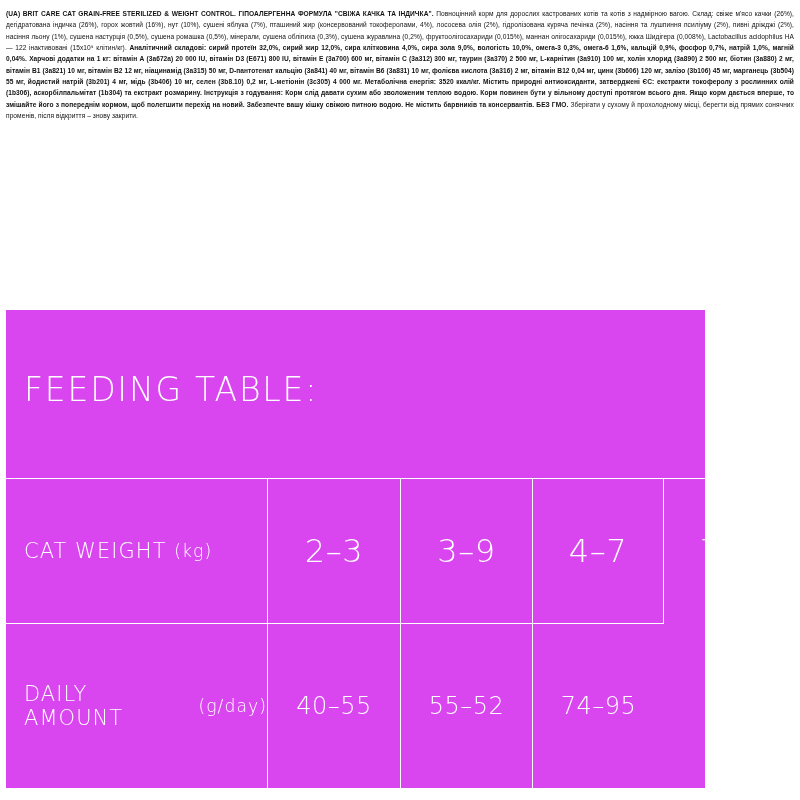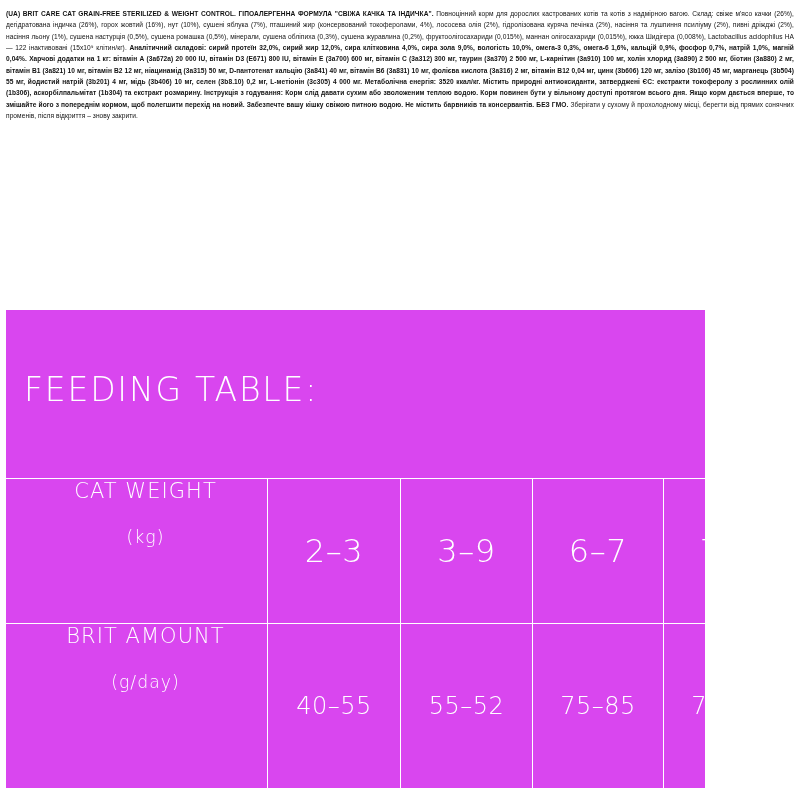--- a/index.html
+++ b/index.html
@@ -82,21 +82,20 @@
   }
   .cell.last-col {
     border-right: none;
   }
   .cell.label {
     padding-left: 18px;
     font-size: 21px;
     letter-spacing: 0.05em;
     font-weight: 300;
     font-family: "DejaVu Sans", sans-serif;
-    flex-direction: column;
   }
   .cell.value {
     justify-content: center;
     font-size: 32px;
     letter-spacing: 0.02em;
     font-weight: 300;
     font-family: "DejaVu Sans", sans-serif;
   }
   .cell.value.row2 {
     font-size: 24px;
@@ -128,27 +127,26 @@
 
     <div class="table-title">FEEDING TABLE:</div>
 
     <div class="grid">
 
       <div class="cell label">
         <span>CAT WEIGHT</span>&nbsp;<span class="unit">(kg)</span>
       </div>
       <div class="cell value">2–3</div>
       <div class="cell value">3–9</div>
-      <div class="cell value">6–7</div>
+      <div class="cell value">4–7</div>
       <div class="cell value last-col">7–9</div>
 
       <div class="cell label">
-        <span>BRIT  AMOUNT</span>&nbsp;<span class="unit">(g/day)</span>
+        <span>DAILY  AMOUNT</span>&nbsp;<span class="unit">(g/day)</span>
       </div>
       <div class="cell value row2">40–55</div>
       <div class="cell value row2">55–52</div>
-      <div class="cell value row2">75–85</div>
       <div class="cell value row2 last-col">74–95</div>
 
     </div>
   </div>
 
 </div>
 
 </body></html>

